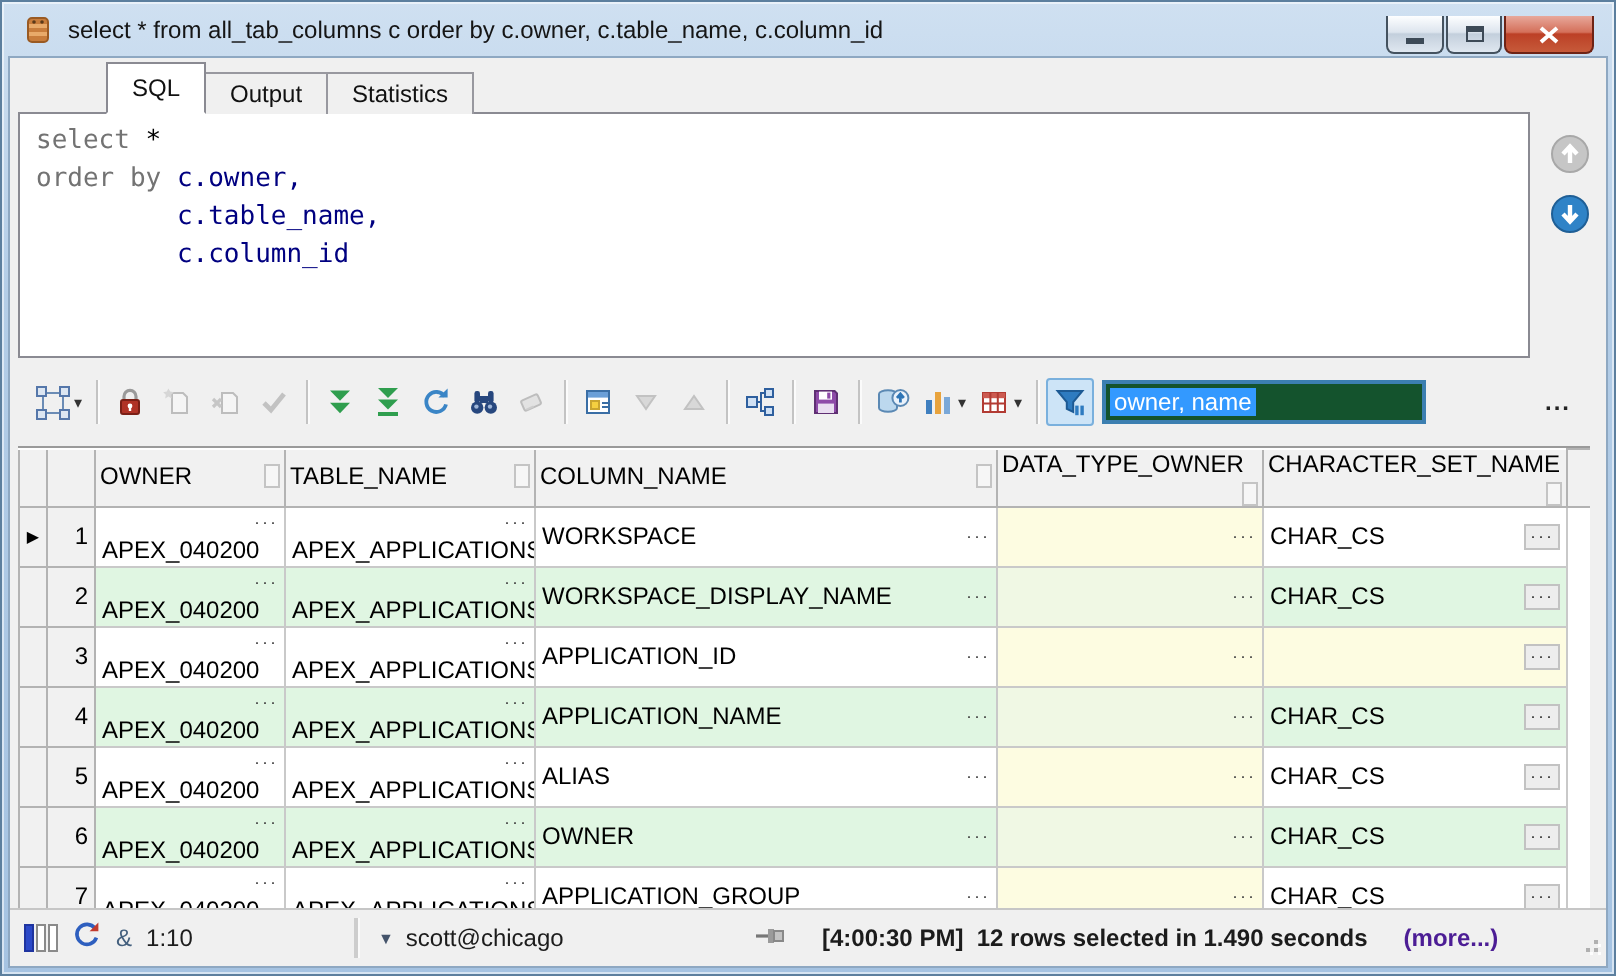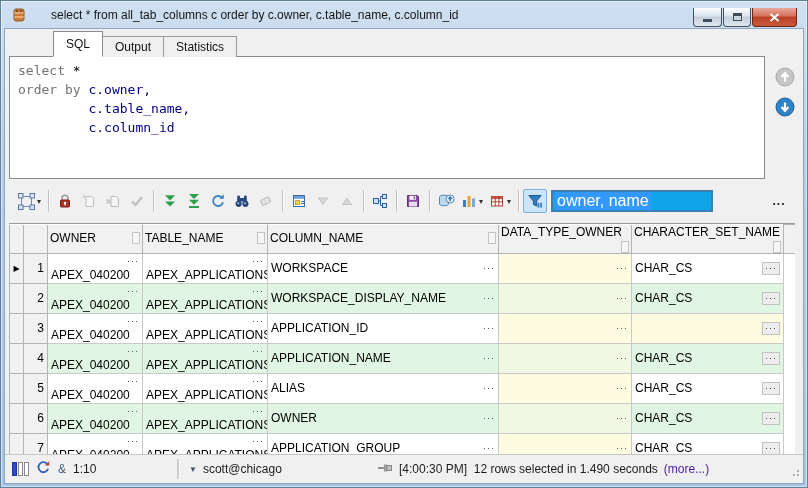--- a/index.html
+++ b/index.html
@@ -8,21 +8,21 @@
 
   .window { position:relative; width:808px; height:488px;
     background:linear-gradient(180deg,#cfe0f1 0%,#b3cde7 30%,#a5c3e2 100%);
     border:1px solid #5c7f9e; overflow:hidden;
     box-shadow:inset 0 0 0 1px rgba(255,255,255,.55); }
 
   
   .titlebar { position:absolute; top:0; left:0; right:0; height:28px;
     display:flex; align-items:center; padding:0 10px; }
   .title-icon { width:16px; height:16px; display:inline-block; }
-  .title-text { margin-left:24px; font-size:12px; color:#151515; white-space:nowrap; }
+  .title-text { margin-left:7px; font-size:12px; color:#151515; white-space:nowrap; }
   .win-buttons { position:absolute; top:7px; right:10px; display:flex; }
   .win-btn { height:19px; border:1px solid #44525f; border-top:none;
     border-radius:0 0 4px 4px; display:flex; align-items:center; justify-content:center;
     background:linear-gradient(#fdfeff,#dde5ee 45%,#c3cfdc 50%,#dfe7f0);
     margin-left:1px; }
   .win-btn.min { width:29px; } .win-btn.max { width:28px; }
   .win-btn.close { width:45px;
     background:linear-gradient(#eca globally,#e0a195); 
     background:linear-gradient(#e8a89b 0%,#d4705a 45%,#bc4026 50%,#c65a3a 100%);
     border-color:#6e2315; }
@@ -55,22 +55,22 @@
   
   .toolbar { position:absolute; top:154px; left:4px; right:4px; height:36px;
     display:flex; align-items:center; padding:0 6px; }
   .tb-items { display:contents; }
   .tb-btn { min-width:24px; height:24px; display:inline-flex; align-items:center; justify-content:center;
     border:1px solid transparent; border-radius:2px; padding:0 2px; }
   .tb-btn .icon { display:inline-flex; }
   .tb-btn.pressed { background:#cde4f7; border-color:#7ab0dd; }
   .caret { font-size:8px; color:#333; margin-left:2px; }
   .tb-sep { width:1px; height:22px; background:#c3c3c3; box-shadow:1px 0 0 #fbfbfb; margin:0 4px; }
-  .filter-input { width:162px; height:22px; margin-left:4px; background:#0ea5e9;
-    border:2px solid #3c7fb1; display:flex; align-items:center; padding:0 2px; font-size:16px; }
+  .filter-input { width:162px; height:22px; margin-left:4px; background:#14532d;
+    border:2px solid #3c7fb1; display:flex; align-items:center; padding:0 2px; font-size:12px; }
   .filter-input .sel { background:#3399ff; color:#fff; padding:0 2px; white-space:nowrap; }
   .tb-spacer { flex:1; }
   .tb-more { width:28px; text-align:center; font-size:12px; font-weight:bold; color:#222; letter-spacing:1px; }
 
   
   .grid { position:absolute; top:194px; left:4px; right:8px; bottom:29px;
     background:#fff; border-top:1px solid #9a9a9a; overflow:hidden; }
   table.rs { border-collapse:collapse; table-layout:fixed; width:788px; font-size:12px; }
   table.rs th, table.rs td { height:16px; line-height:15px; overflow:hidden; white-space:nowrap; }
   table.rs th { background:#f1f1f1; border:1px solid #b3b3b3; border-top:none;
@@ -91,21 +91,21 @@
   .val { float:left; }
 
   
   .statusbar { position:absolute; left:0; right:0; bottom:0; height:29px;
     background:#f0f0f0; border-top:1px solid #c6c6c6; display:flex; align-items:center; font-size:12px; color:#1c1c1c; }
   .sb-sec { display:flex; align-items:center; height:100%; }
   .sb-sep { width:1px; height:70%; background:#cdcdcd; box-shadow:1px 0 0 #fafafa; }
   .sec1 { width:172px; padding-left:7px; gap:7px; }
   .sec2 { width:110px; justify-content:flex-end; padding-right:8px; }
   .sec3 { width:192px; padding-left:10px; gap:6px; }
-  .sec4 { flex:1; padding-left:6px; gap:6px; }
+  .sec4 { flex:1; padding-left:6px; gap:18px;font-weight:bold; }
   .cellbars { display:inline-flex; gap:1px; }
   .cellbars span { width:5px; height:14px; border:1px solid #8a8a8a; background:#fff; }
   .cellbars span.on { background:#2b49c8; border-color:#1e34a0; }
   .sb-caret { font-size:8px; color:#44536a; }
   .more-link { color:#4c1d95; }
   .grip { position:absolute; right:2px; bottom:2px; }
 </style>
 </head>
 <body>
 

